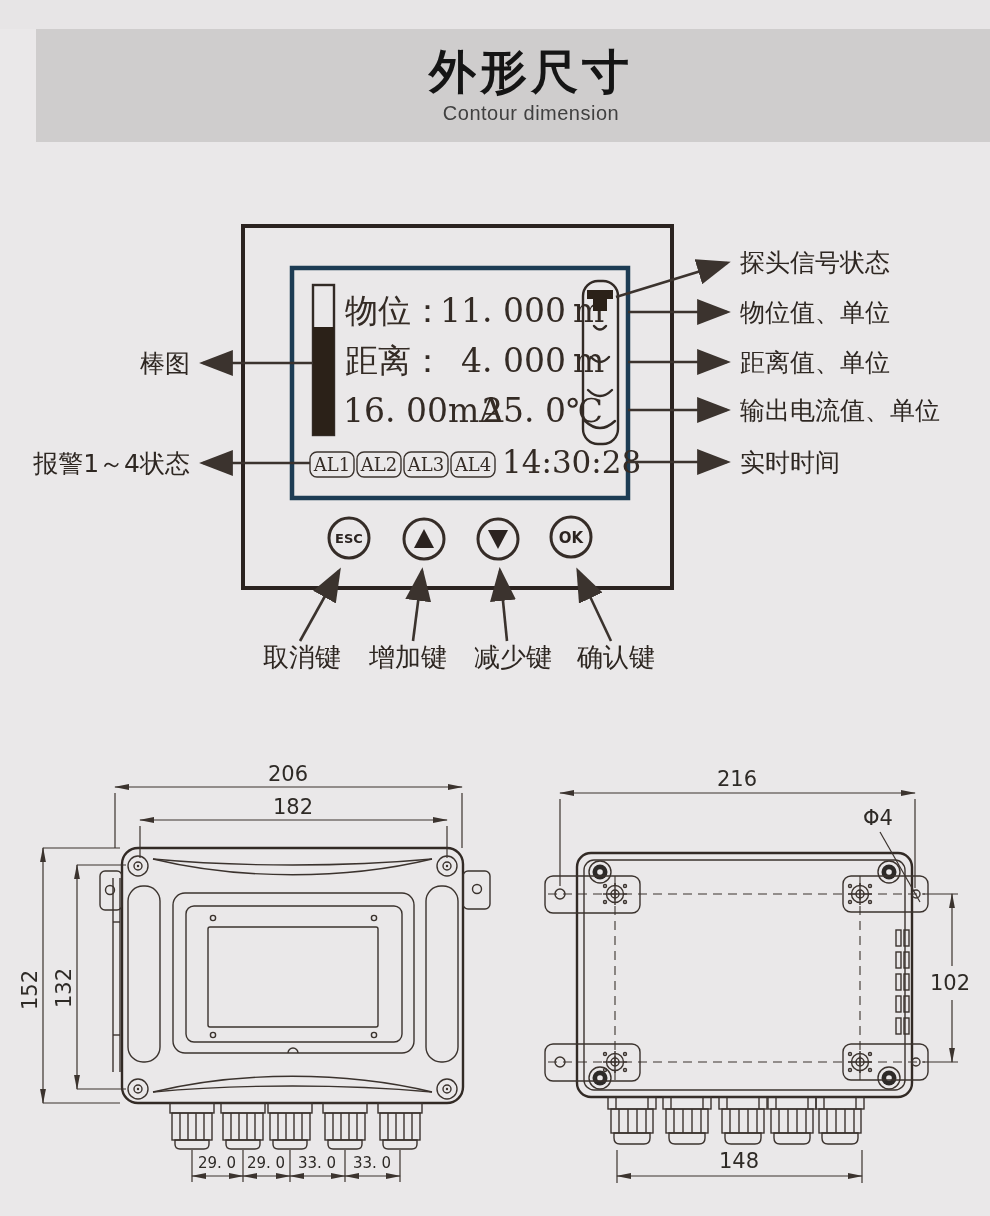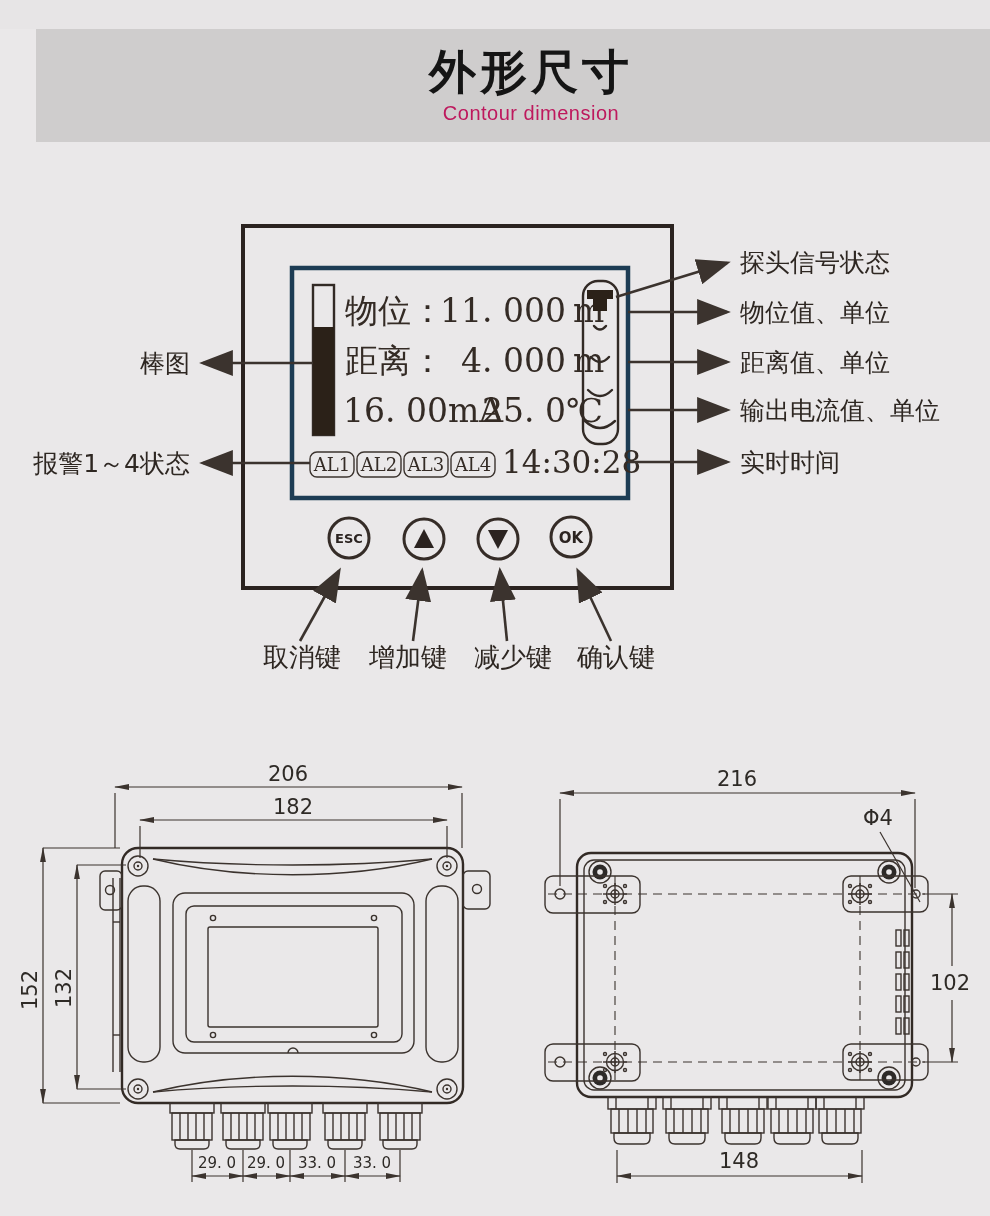--- a/index.html
+++ b/index.html
@@ -7,21 +7,21 @@
     width:990px;height:1216px;position:relative;
     background:#eae8e9;
     font-family:"DejaVu Sans",sans-serif;
     overflow:hidden;
   }
   .band-top{position:absolute;left:0;top:0;width:990px;height:29px;background:#e7e5e6;}
   .band-title{position:absolute;left:0;top:29px;width:990px;height:113px;background:#cfcdcd;
     display:flex;flex-direction:column;align-items:center;justify-content:center;margin-left:36px;}
   .title{font-size:47px;font-weight:bold;color:#151515;letter-spacing:4px;line-height:1.1;
     font-family:"DejaVu Sans",sans-serif;}
-  .subtitle{font-size:20px;color:#be185d;margin-top:4px;letter-spacing:0.5px;
+  .subtitle{font-size:20px;color:#404040;margin-top:4px;letter-spacing:0.5px;
     font-family:"Liberation Sans",sans-serif;}
   svg{position:absolute;left:0;top:0;}
   
   .panel-border{fill:none;stroke:#2b2320;stroke-width:4;}
   .lcd-border{fill:none;stroke:#1d3c54;stroke-width:4.5;}
   .ink{stroke:#352c27;fill:none;}
   .co{stroke:#3b332e;stroke-width:2.6;fill:none;}
   .thin{stroke:#3b332e;stroke-width:1.4;fill:none;}
   .med{stroke:#322a25;stroke-width:2.4;fill:none;}
   .dim{stroke:#3b332e;stroke-width:1.2;fill:none;}

